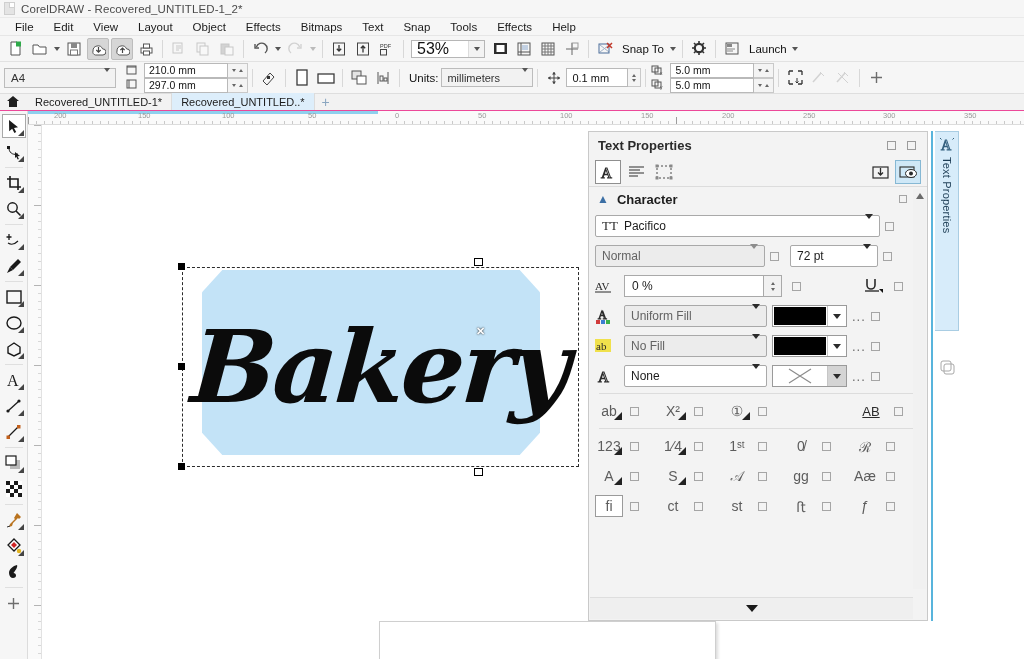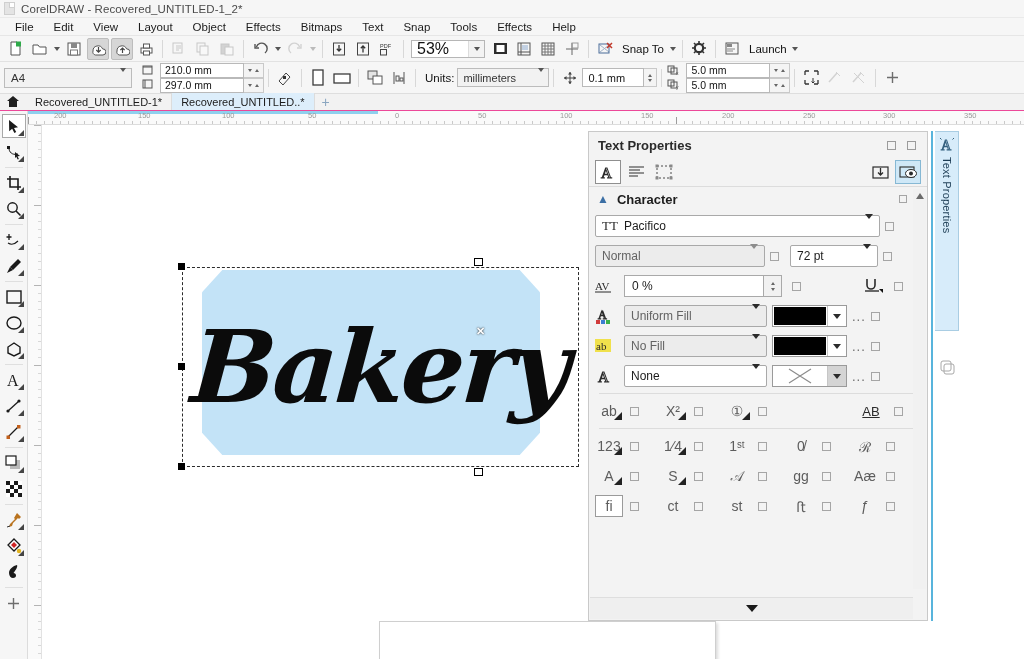--- a/index.html
+++ b/index.html
@@ -67,21 +67,21 @@
 
   .tb-label { font-size:11.5px; color:#111; padding:0 3px 0 5px; }
 
   
   .propbar {
     position:absolute; left:0; top:62px; width:1024px; height:32px;
     background:#f6f6f6; display:flex; align-items:center; padding-left:4px;
     border-bottom:1px solid #dedede;
   }
   .pagecombo {
-    width:128px; height:20px; border:1px solid #bcbcbc; background:#f2f2f2;
+    width:112px; height:20px; border:1px solid #bcbcbc; background:#f2f2f2;
     display:flex; align-items:center; font-size:11.5px; color:#333; padding-left:6px;
     position:relative;
   }
   .pagecombo .arw { position:absolute; right:5px; }
   .dimbox { display:flex; flex-direction:column; margin-left:5px; }
   .dimrow { display:flex; align-items:flex-start; height:15px; }
   .dimrow .dtxt {
     width:84px; height:15px; border:1px solid #b9b9b9; background:#fff;
     font-size:10.5px; color:#111; padding-left:4px; line-height:13px;
   }

